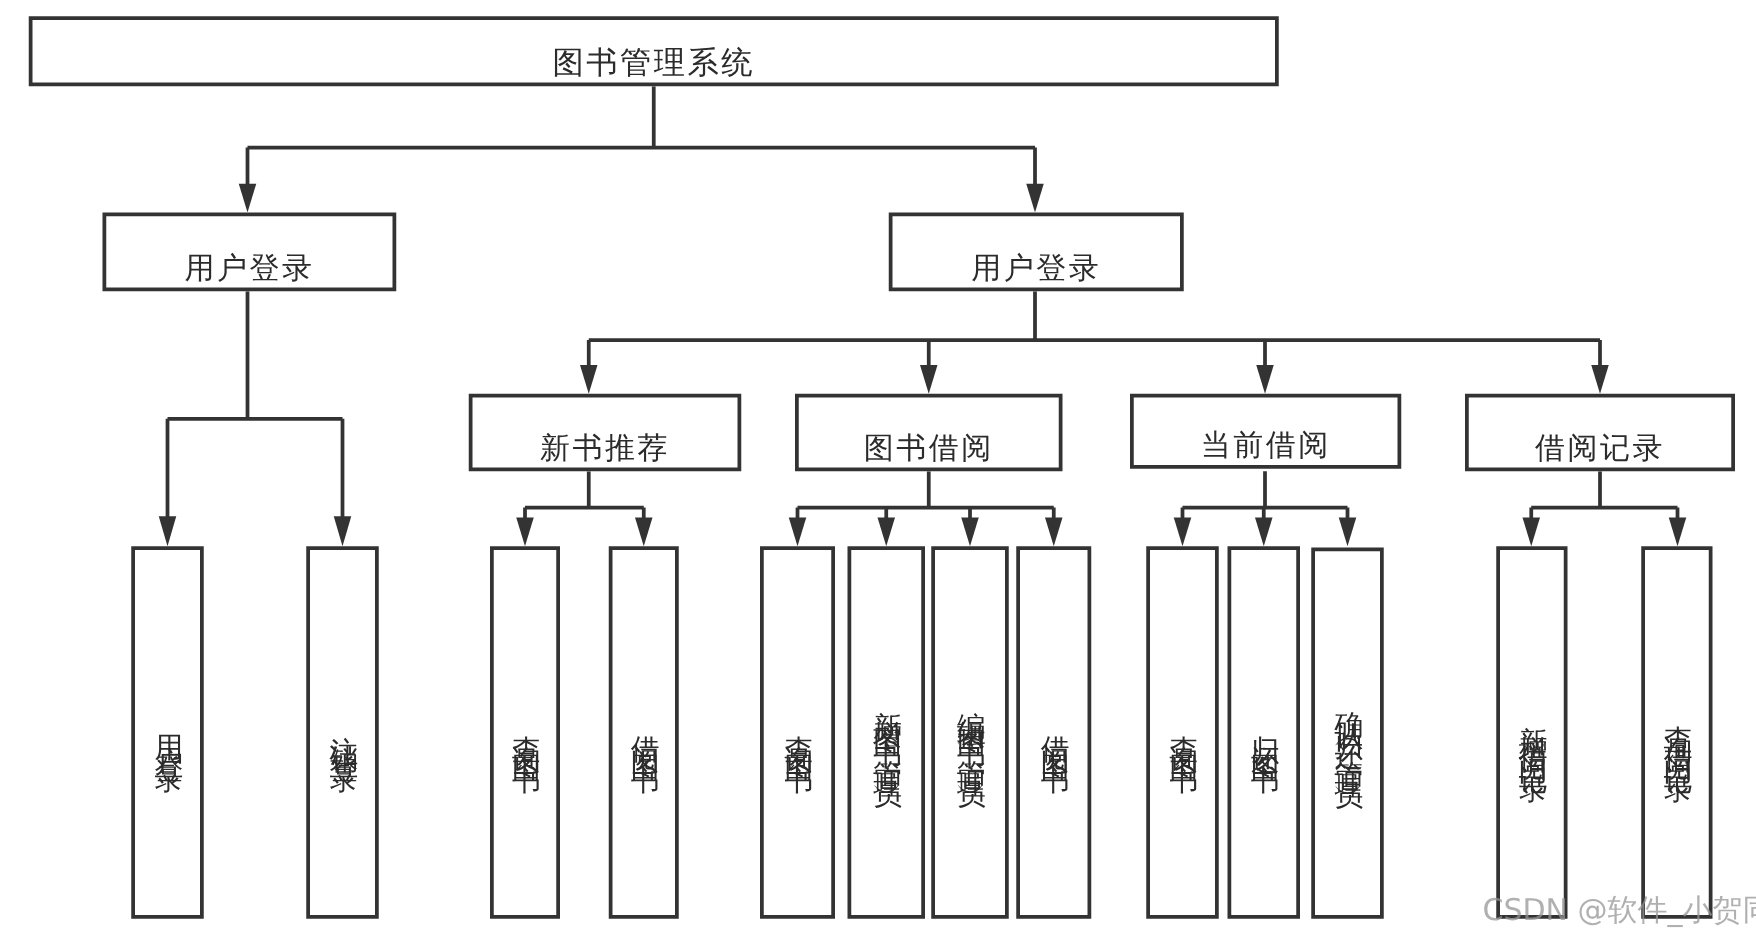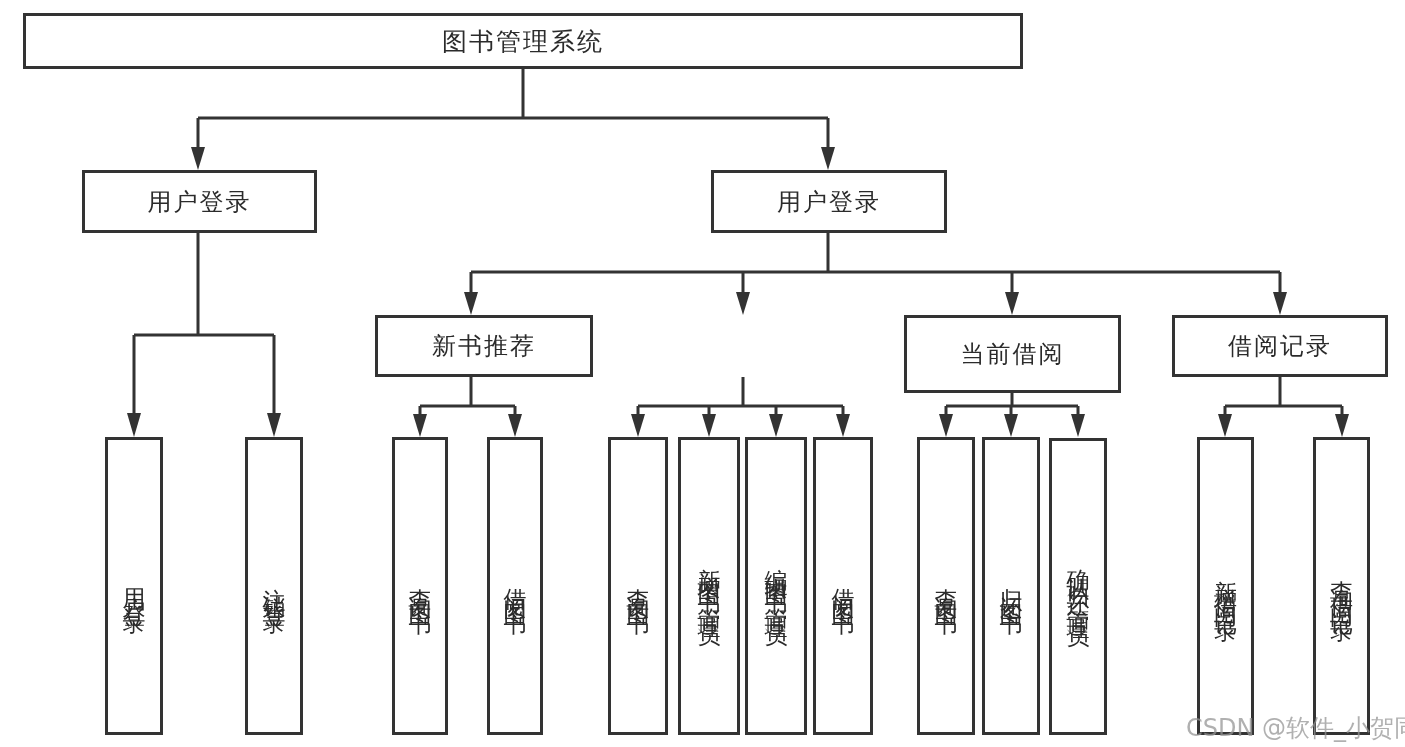--- a/index.html
+++ b/index.html
@@ -20,21 +20,21 @@
     left: 0;
     top: 0;
     z-index: 1;
   }
   .node {
     position: absolute;
     box-sizing: border-box;
     border: 3px solid #333333;
     background: #ffffff;
     display: flex;
-    align-items: center;
+    align-items: flex-end;
     justify-content: center;
     z-index: 2;
   }
   .node .label {
     color: #2b2b2b;
     font-size: 24px;
     letter-spacing: 2px;
     white-space: nowrap;
   }
   .node.root .label {
@@ -114,21 +114,24 @@
   <div class="node" style="left:82px; top:170px; width:235px; height:63px;">
     <span class="label">用户登录</span>
   </div>
   <div class="node" style="left:711px; top:170px; width:236px; height:63px;">
     <span class="label">用户登录</span>
   </div>
 
   <div class="node" style="left:362px; top:315px; width:218px; height:62px;margin-left:13px;">
     <span class="label">新书推荐</span>
   </div>
-  <div class="node" style="left:904px; top:315px; width:217px; height:78px;">
+  <div class="node" style="left:636px; top:315px; width:214px; height:62px;">
+    <span class="label">图书借阅</span>
+  </div>
+  <div class="node" style="left:904px; top:315px; width:217px; height:60px;">
     <span class="label">当前借阅</span>
   </div>
   <div class="node" style="left:1172px; top:315px; width:216px; height:62px;">
     <span class="label">借阅记录</span>
   </div>
 
   <div class="vnode" style="left:105px; top:437px; width:58px; height:298px;">
     <span class="vlabel">用户登录</span>
   </div>
   <div class="vnode" style="left:245px; top:437px; width:58px; height:298px;">

